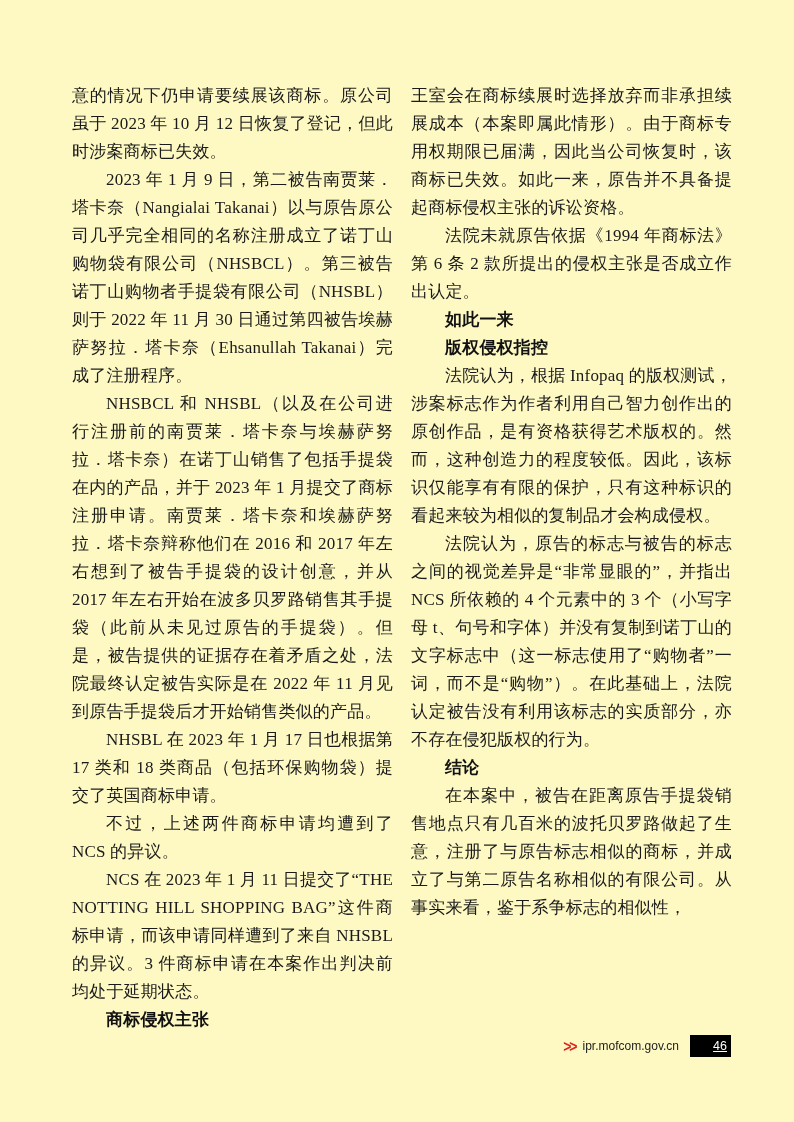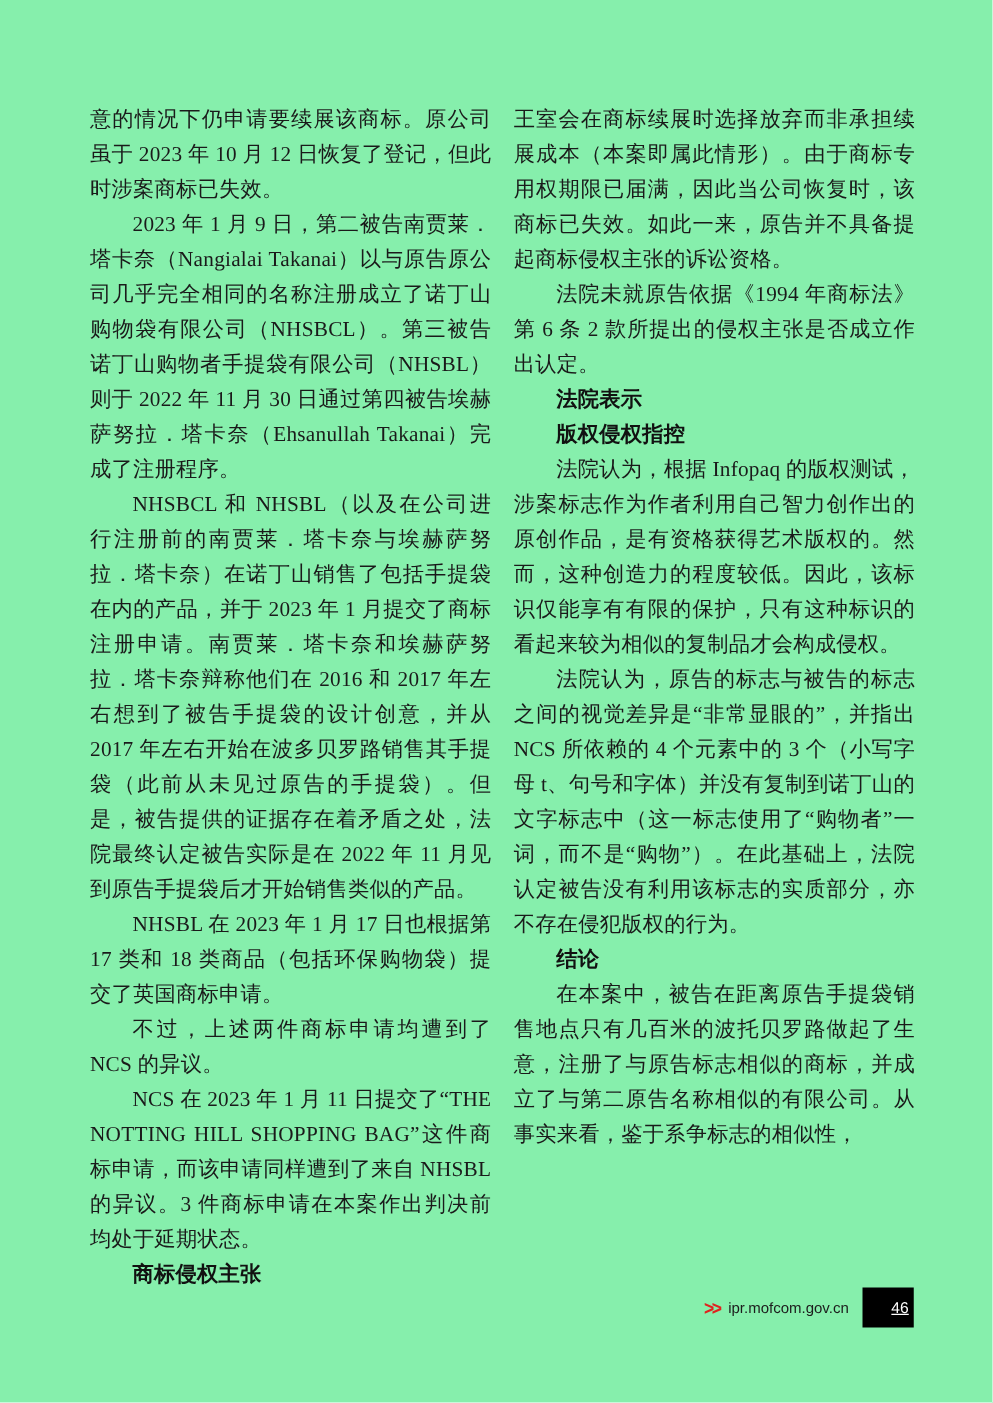--- a/index.html
+++ b/index.html
@@ -4,21 +4,21 @@
 <style>
   html, body {
     margin: 0;
     padding: 0;
     background: #ffffff;
   }
   .page {
     position: relative;
     width: 794px;
     height: 1122px;
-    background: #86efac;
+    background: #fef9c3;
     overflow: hidden;
     font-family: "Liberation Serif", "DejaVu Serif", serif;
     color: #1a1a1a;
   }
   .columns {
     position: absolute;
     left: 72px;
     top: 82px;
     width: 660px;
     display: flex;
@@ -66,21 +66,21 @@
     transform: scaleY(1.15);
     display: inline-block;
   }
   .site {
     font-size: 12px;
     color: #1c1c1c;
     margin-right: 11px;
   }
   .pagebox {
     width: 41px;
-    height: 32px;
+    height: 22px;
     background: #000000;
     color: #ffffff;
     font-size: 12.5px;
     display: flex;
     align-items: center;
     justify-content: flex-end;
     padding-right: 4px;
     box-sizing: border-box;
     text-decoration: underline;
   }
@@ -99,21 +99,21 @@
       <p class="ind">NHSBL 在 2023 年 1 月 17 日也根据第 17 类和 18 类商品（包括环保购物袋）提交了英国商标申请。</p>
       <p class="ind">不过，上述两件商标申请均遭到了 NCS 的异议。</p>
       <p class="ind">NCS 在 2023 年 1 月 11 日提交了“THE NOTTING HILL SHOPPING BAG”这件商标申请，而该申请同样遭到了来自 NHSBL 的异议。3 件商标申请在本案作出判决前均处于延期状态。</p>
       <h3 class="heading">商标侵权主张</h3>
 
     </div>
 
     <div class="col">
       <p>王室会在商标续展时选择放弃而非承担续展成本（本案即属此情形）。由于商标专用权期限已届满，因此当公司恢复时，该商标已失效。如此一来，原告并不具备提起商标侵权主张的诉讼资格。</p>
       <p class="ind">法院未就原告依据《1994 年商标法》第 6 条 2 款所提出的侵权主张是否成立作出认定。</p>
-      <h3 class="heading">法院表示</h3>
+      <h3 class="heading">如此一来</h3>
       <h3 class="heading">版权侵权指控</h3>
       <p class="ind">法院认为，根据 Infopaq 的版权测试，涉案标志作为作者利用自己智力创作出的原创作品，是有资格获得艺术版权的。然而，这种创造力的程度较低。因此，该标识仅能享有有限的保护，只有这种标识的看起来较为相似的复制品才会构成侵权。</p>
       <p class="ind">法院认为，原告的标志与被告的标志之间的视觉差异是“非常显眼的”，并指出 NCS 所依赖的 4 个元素中的 3 个（小写字母 t、句号和字体）并没有复制到诺丁山的文字标志中（这一标志使用了“购物者”一词，而不是“购物”）。在此基础上，法院认定被告没有利用该标志的实质部分，亦不存在侵犯版权的行为。</p>
       <h3 class="heading">结论</h3>
       <p class="ind">在本案中，被告在距离原告手提袋销售地点只有几百米的波托贝罗路做起了生意，注册了与原告标志相似的商标，并成立了与第二原告名称相似的有限公司。从事实来看，鉴于系争标志的相似性，</p>
     </div>
 
   </div>
 
   <div class="footer">

